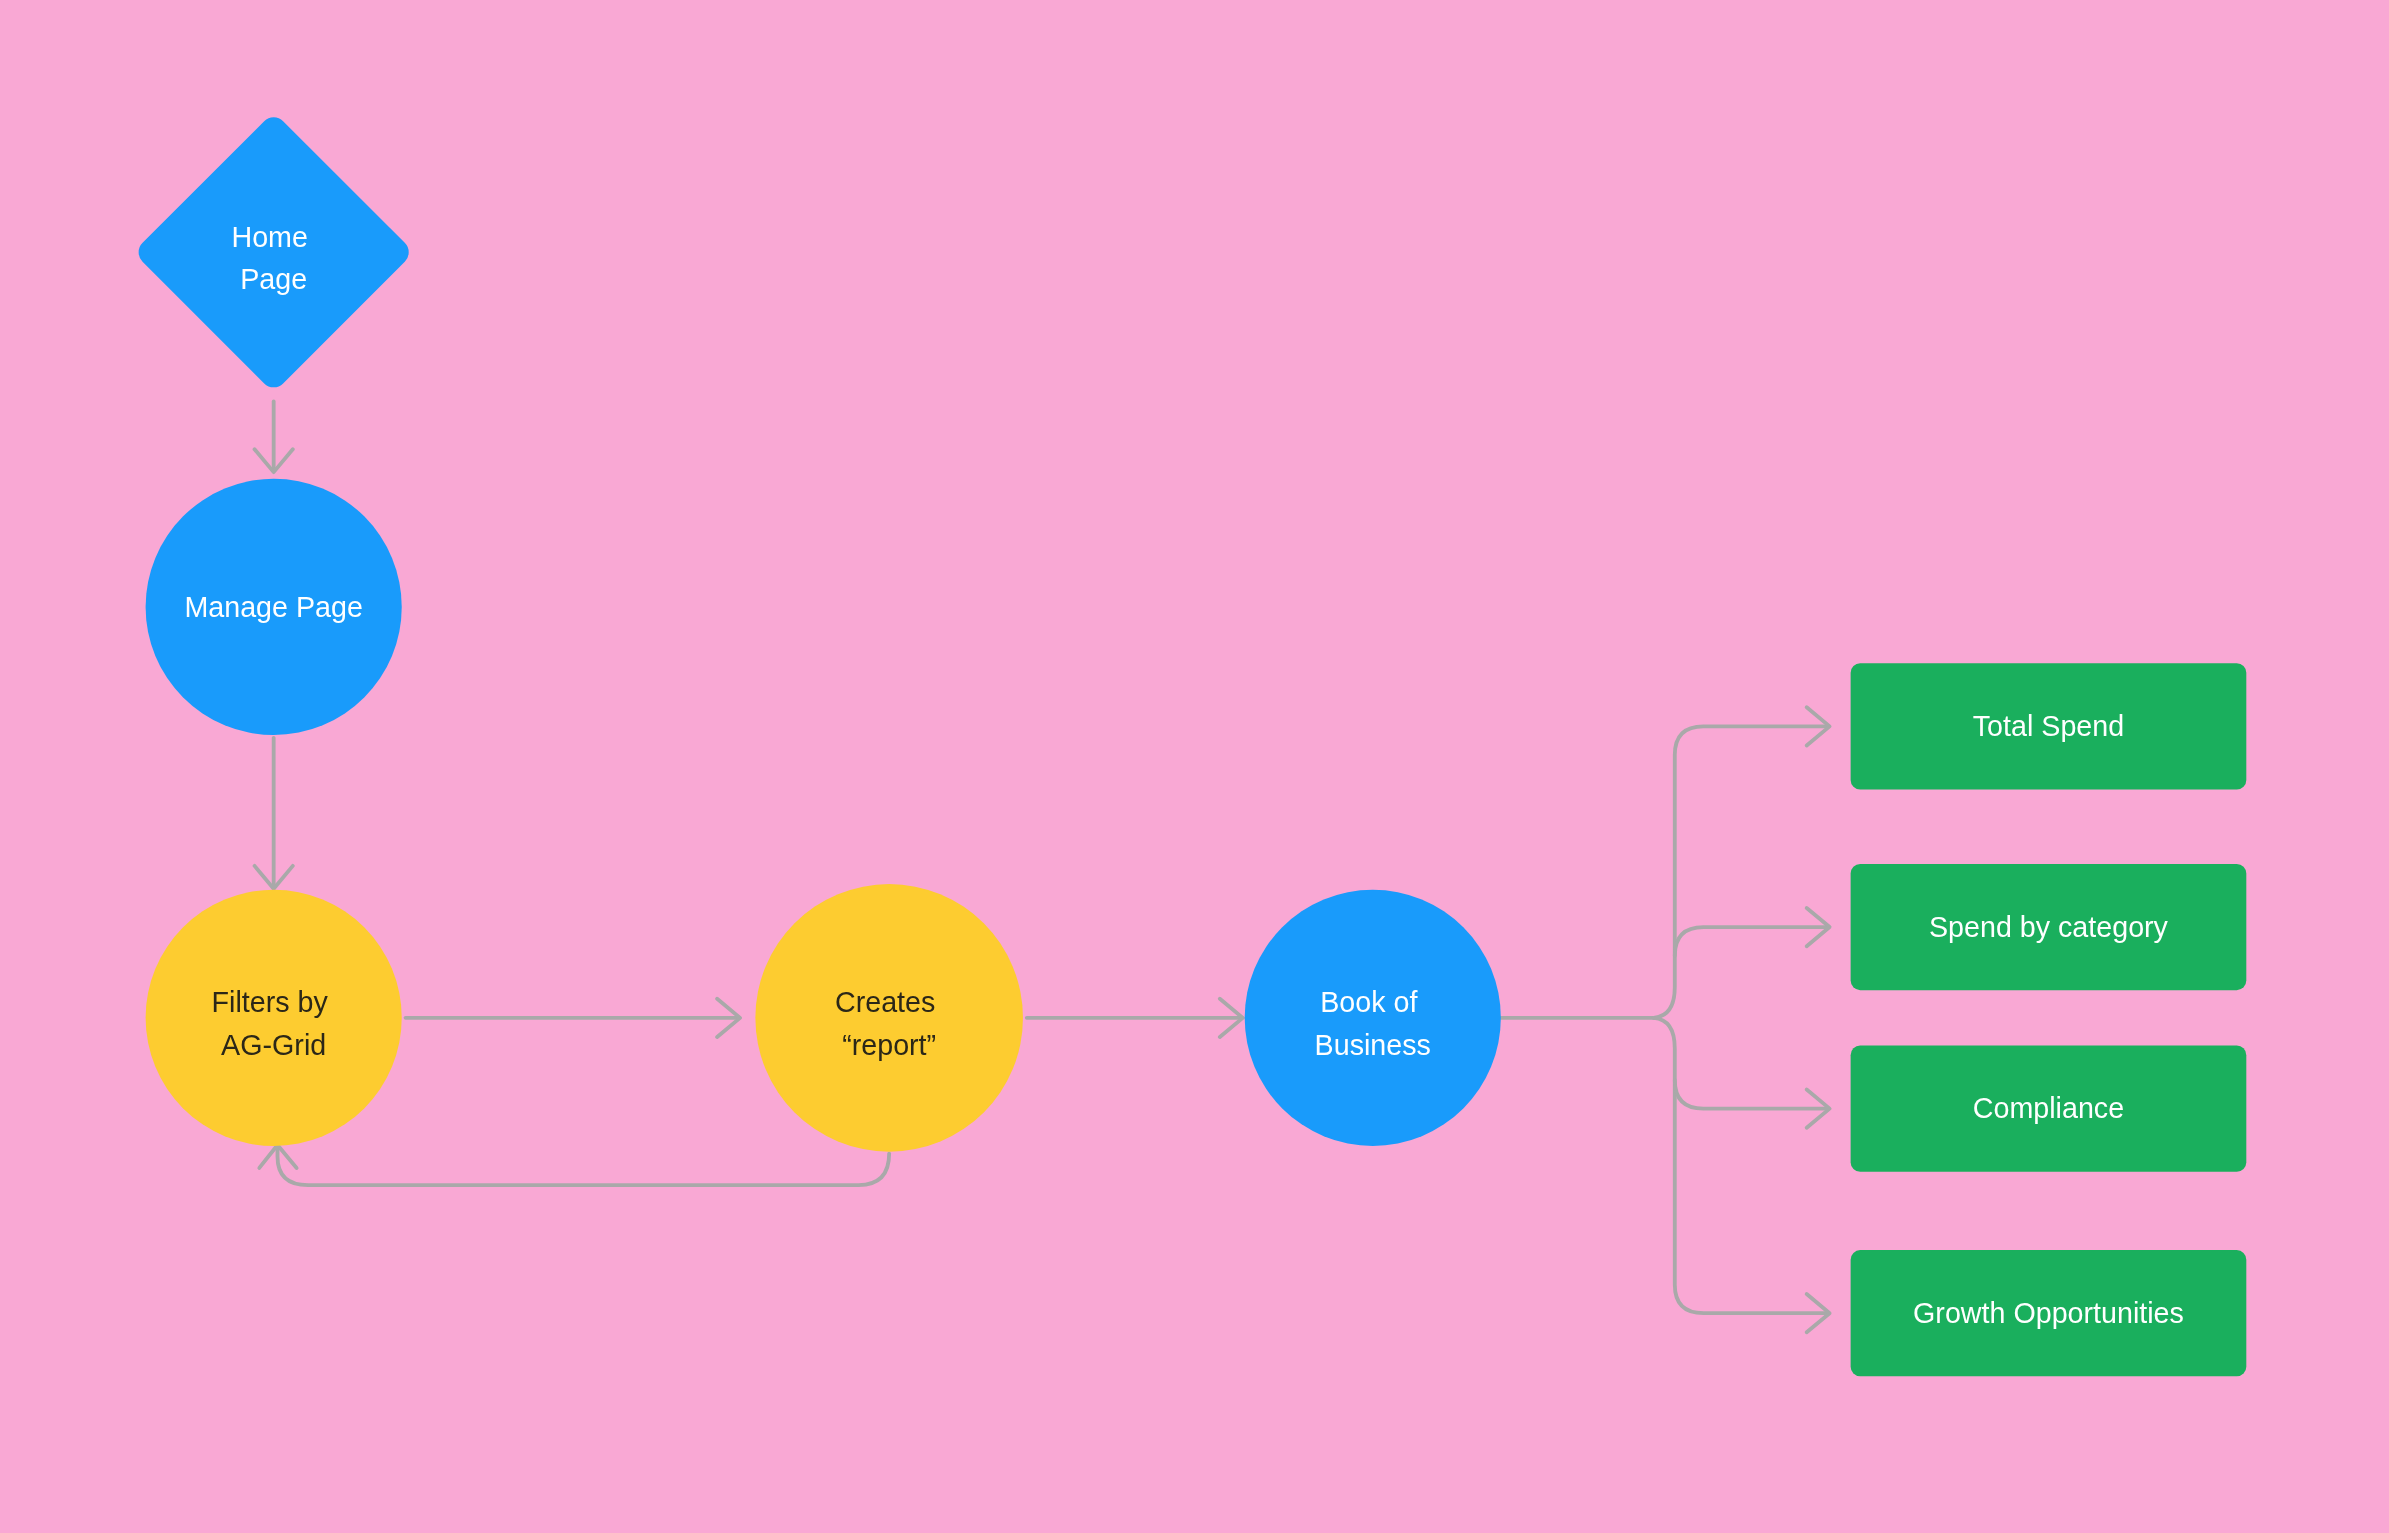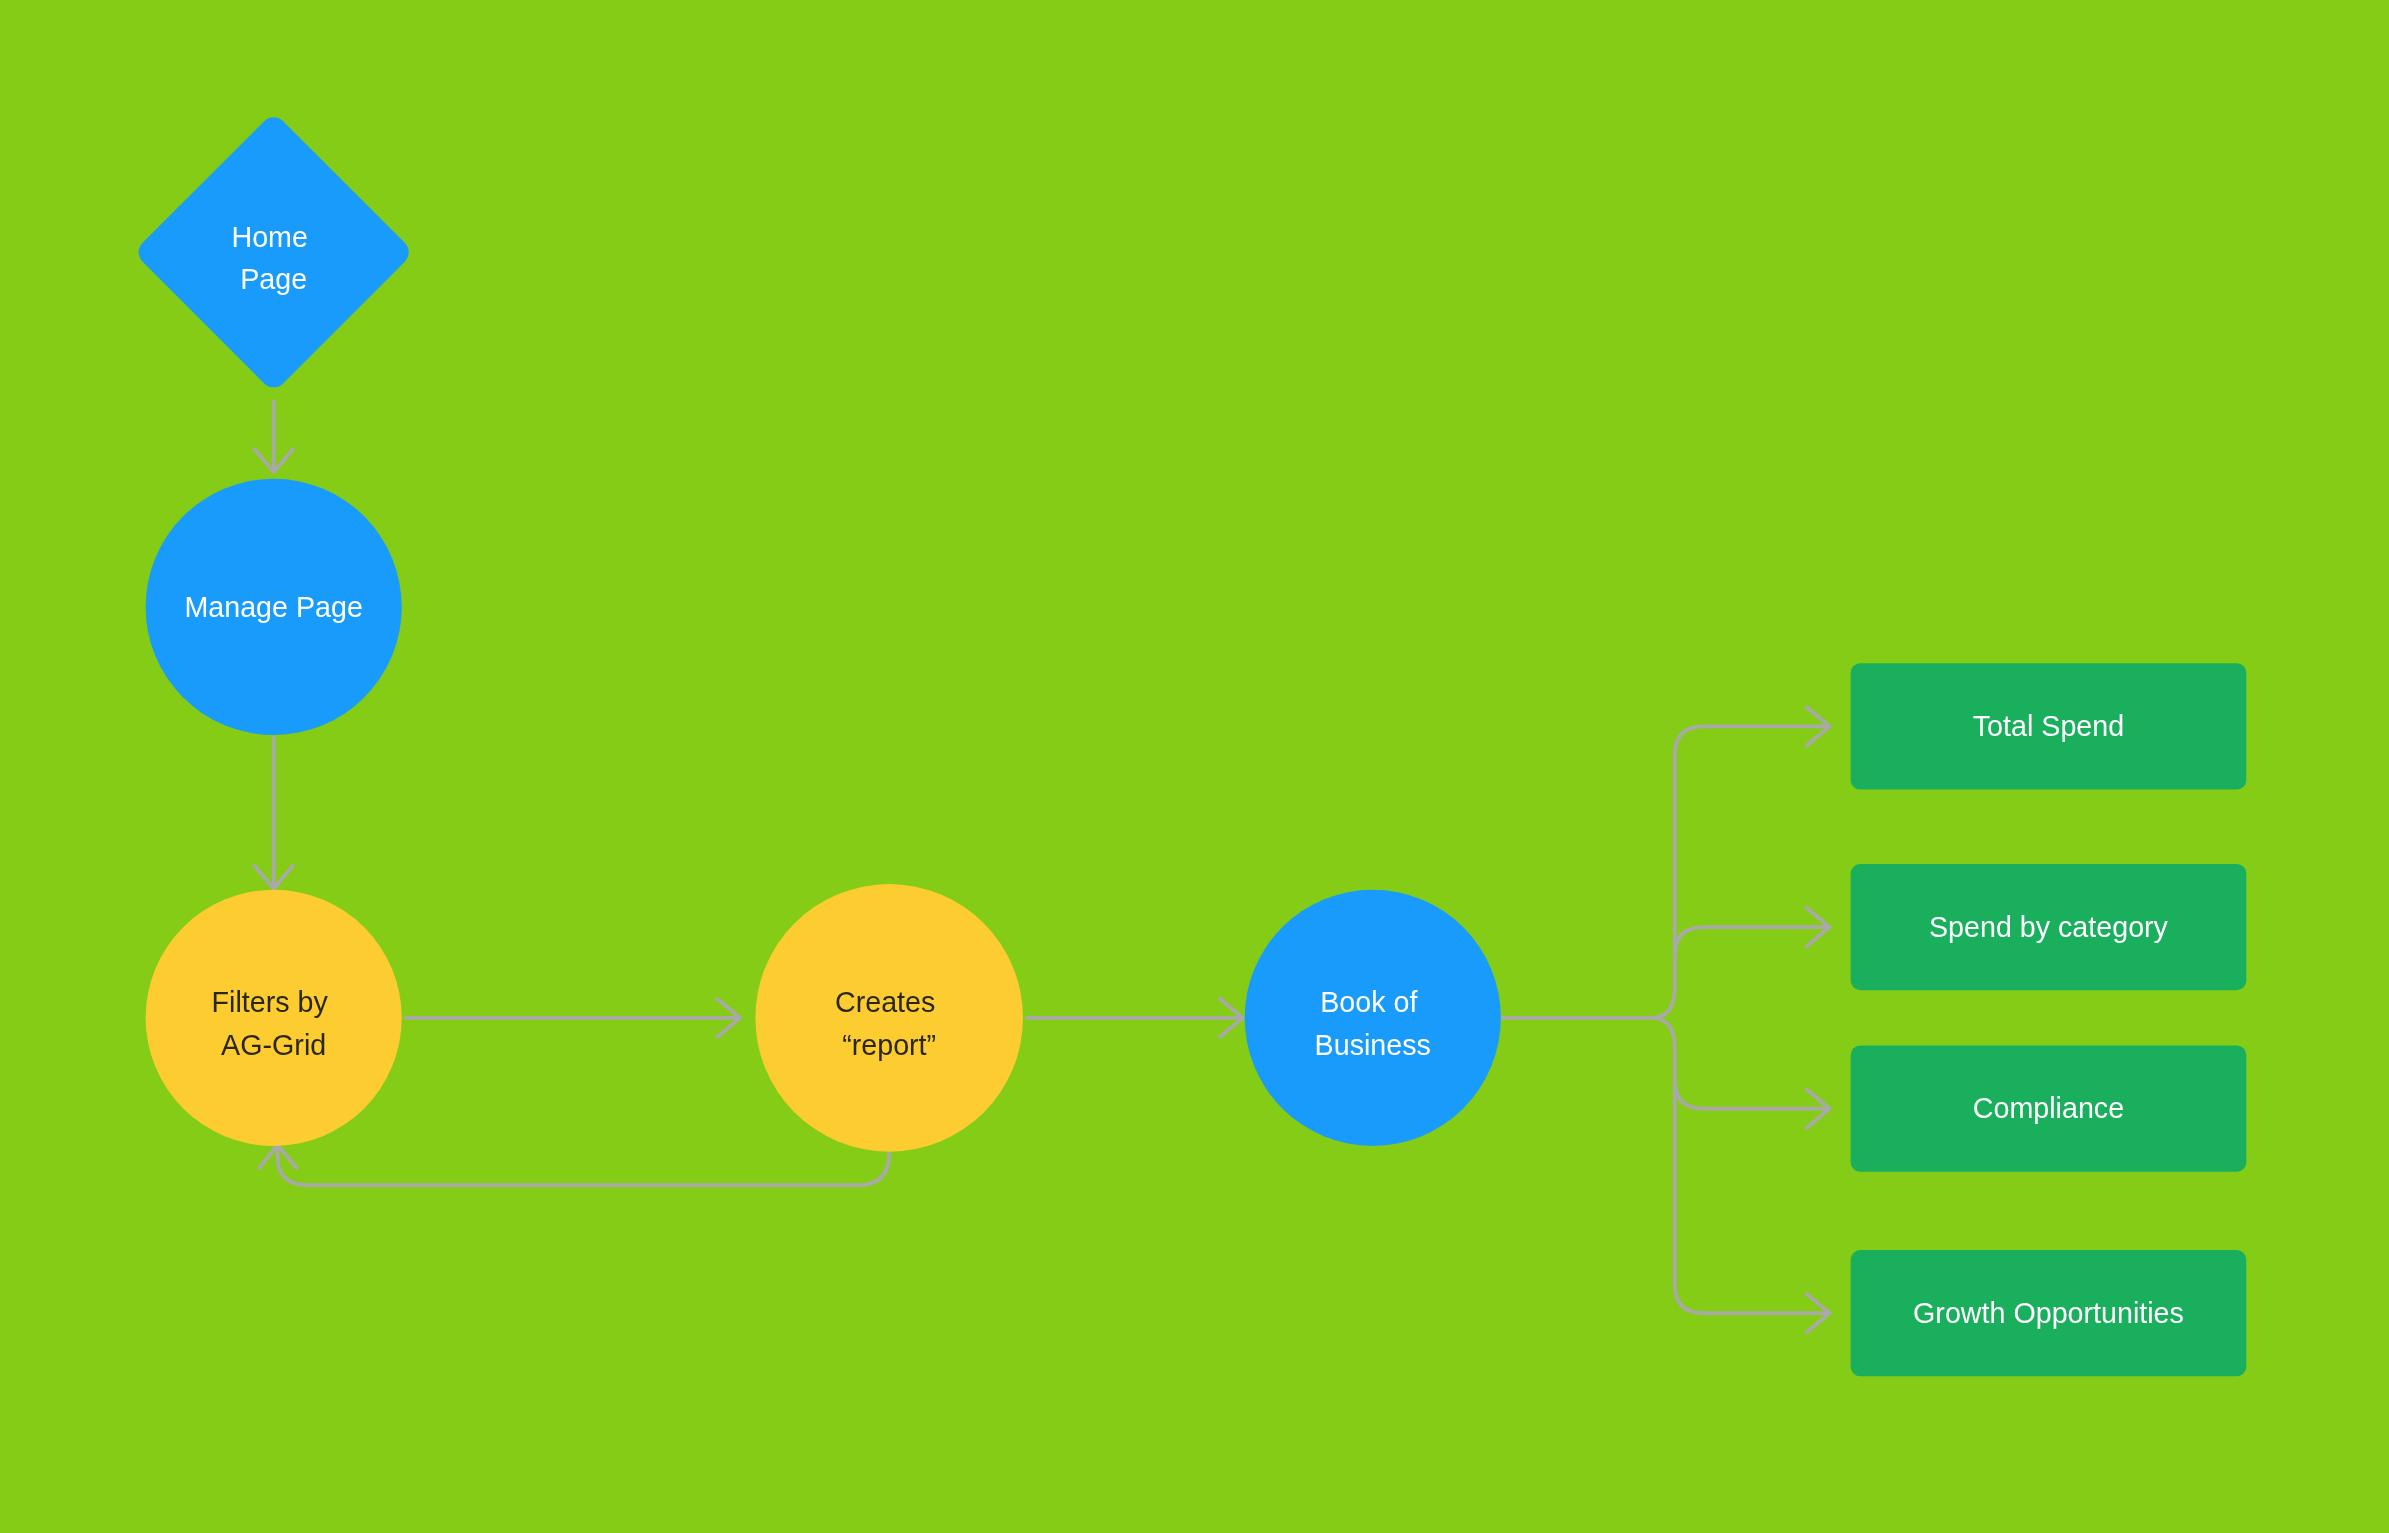--- a/index.html
+++ b/index.html
@@ -10,21 +10,21 @@
   body {
     width: 2390px;
     height: 1533px;
     font-family: "Liberation Sans", sans-serif;
     overflow: hidden;
   }
   #canvas {
     position: relative;
     width: 2390px;
     height: 1533px;
-    background: #84cc16;
+    background: #f9a8d4;
   }
   svg#flow {
     position: absolute;
     top: 0;
     left: 0;
     width: 2390px;
     height: 1533px;
   }
   .node-label {
     font-family: "Liberation Sans", sans-serif;

